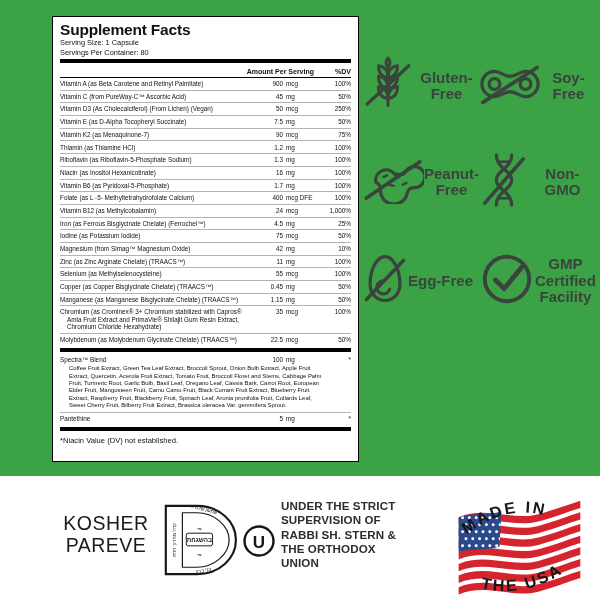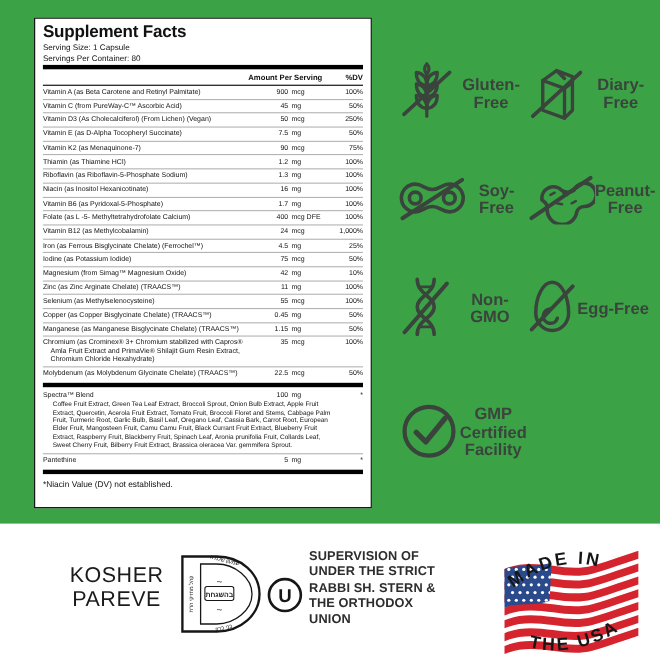--- a/index.html
+++ b/index.html
@@ -1,20 +1,20 @@
 <!DOCTYPE html>
 <html><head>
 <meta charset="utf-8">
 <style>
   html,body{margin:0;padding:0;}
   .stage{position:relative;width:600px;height:600px;background:#ffffff;overflow:hidden;
          font-family:"Liberation Sans", sans-serif;color:#111;}
   .green{position:absolute;left:0;top:0;width:600px;height:476px;}
   
-  .panel{position:absolute;left:31px;top:16px;width:307px;height:446px;background:#fff;
+  .panel{position:absolute;left:52px;top:16px;width:307px;height:446px;background:#fff;
          border:1.5px solid #000;box-sizing:border-box;padding:4px 7px;overflow:hidden;}
   .sf-title{font-size:15.5px;font-weight:bold;letter-spacing:-.2px;line-height:17px;}
   .sf-serv{font-size:7.4px;line-height:9.5px;}
   .bar{height:4px;background:#000;margin:2px 0;}
   .sf-header{display:flex;font-size:7px;font-weight:bold;padding:2.5px 0;border-bottom:1.5px solid #000;}
   .h-sp{flex:1;}
   .h-dv{width:37px;text-align:right;}
   .sfrow{display:flex;align-items:flex-start;border-bottom:1px solid #b3b3b3;padding:2.1px 0;
          font-size:6.35px;line-height:7.5px;}
   #sf-rows .sfrow:last-child{border-bottom:none;}
@@ -265,34 +265,20 @@
                 <path d="M30,50 c-7,-1 -11,-6 -11,-14 c7,1 11,6 11,14 z"></path>
                 <path d="M30,50 c7,-1 11,-6 11,-14 c-7,1 -11,6 -11,14 z"></path>
               </g>
               <path d="M6,56 L54,12" fill="none" stroke="#3A433C" stroke-width="3.8" stroke-linecap="round"></path>
             </svg>
           </div>
           <div class="blabel" style="color: rgb(58, 67, 60);">Gluten-Free</div>
         </div>
         <div class="badge">
           <div class="ibox">
-            <svg width="54" height="58" viewBox="0 0 60 64">
-              <g fill="none" stroke="#3A433C" stroke-width="3.4" stroke-linecap="round" stroke-linejoin="round">
-                <path d="M16,20 L30,10 L46,16 L46,22"></path>
-                <path d="M16,20 L16,50 L38,58 L38,28 Z"></path>
-                <path d="M38,28 L46,22 L46,50 L38,58"></path>
-                <path d="M30,10 L38,18"></path>
-              </g>
-              <path d="M6,56 L54,12" fill="none" stroke="#3A433C" stroke-width="3.8" stroke-linecap="round"></path>
-            </svg>
-          </div>
-          <div class="blabel" style="color: rgb(58, 67, 60);">Diary-Free</div>
-        </div>
-        <div class="badge">
-          <div class="ibox">
             <svg width="62" height="46" viewBox="0 0 64 46">
               <g fill="none" stroke="#3A433C" stroke-width="3.4" stroke-linecap="round" stroke-linejoin="round">
                 <path d="M16,10 a13,13 0 1 0 0,26 c7,0 9,-5 16,-5 c7,0 9,5 16,5 a13,13 0 1 0 0,-26 c-7,0 -9,5 -16,5 c-7,0 -9,-5 -16,-5 Z"></path>
                 <circle cx="16" cy="23" r="5.5"></circle>
                 <circle cx="48" cy="23" r="5.5"></circle>
               </g>
               <path d="M4,42 L60,6" fill="none" stroke="#3A433C" stroke-width="3.8" stroke-linecap="round"></path>
             </svg>
           </div>
           <div class="blabel" style="color: rgb(58, 67, 60);">Soy-Free</div>
@@ -362,22 +348,22 @@
     <text font-size="9" fill="#161616" x="47.5" y="30" text-anchor="middle">~</text>
     <text font-size="9" fill="#161616" x="47.5" y="56" text-anchor="middle">~</text>
   </svg>
 
   <svg class="ou" width="34" height="34" viewBox="0 0 34 34">
     <circle cx="17" cy="17" r="14.5" fill="none" stroke="#161616" stroke-width="2.4"></circle>
     <text x="17" y="23.5" font-size="17" font-weight="bold" fill="#161616" text-anchor="middle">U</text>
   </svg>
 
   <div class="sup" id="supervision">
+      <div>UNDER THE STRICT</div>
       <div>SUPERVISION OF</div>
-      <div>UNDER THE STRICT</div>
       <div>RABBI SH. STERN &amp;</div>
       <div>THE ORTHODOX</div>
       <div>UNION</div>
     </div>
 
   <svg class="usa" width="146" height="112" viewBox="0 0 150 115">
     <defs>
       <path id="arcTop" d="M14,56 Q 72,4 136,46" fill="none"></path>
       <path id="arcBot" d="M32,104 Q 90,120 142,72" fill="none"></path>
       <clipPath id="cantonClip">

